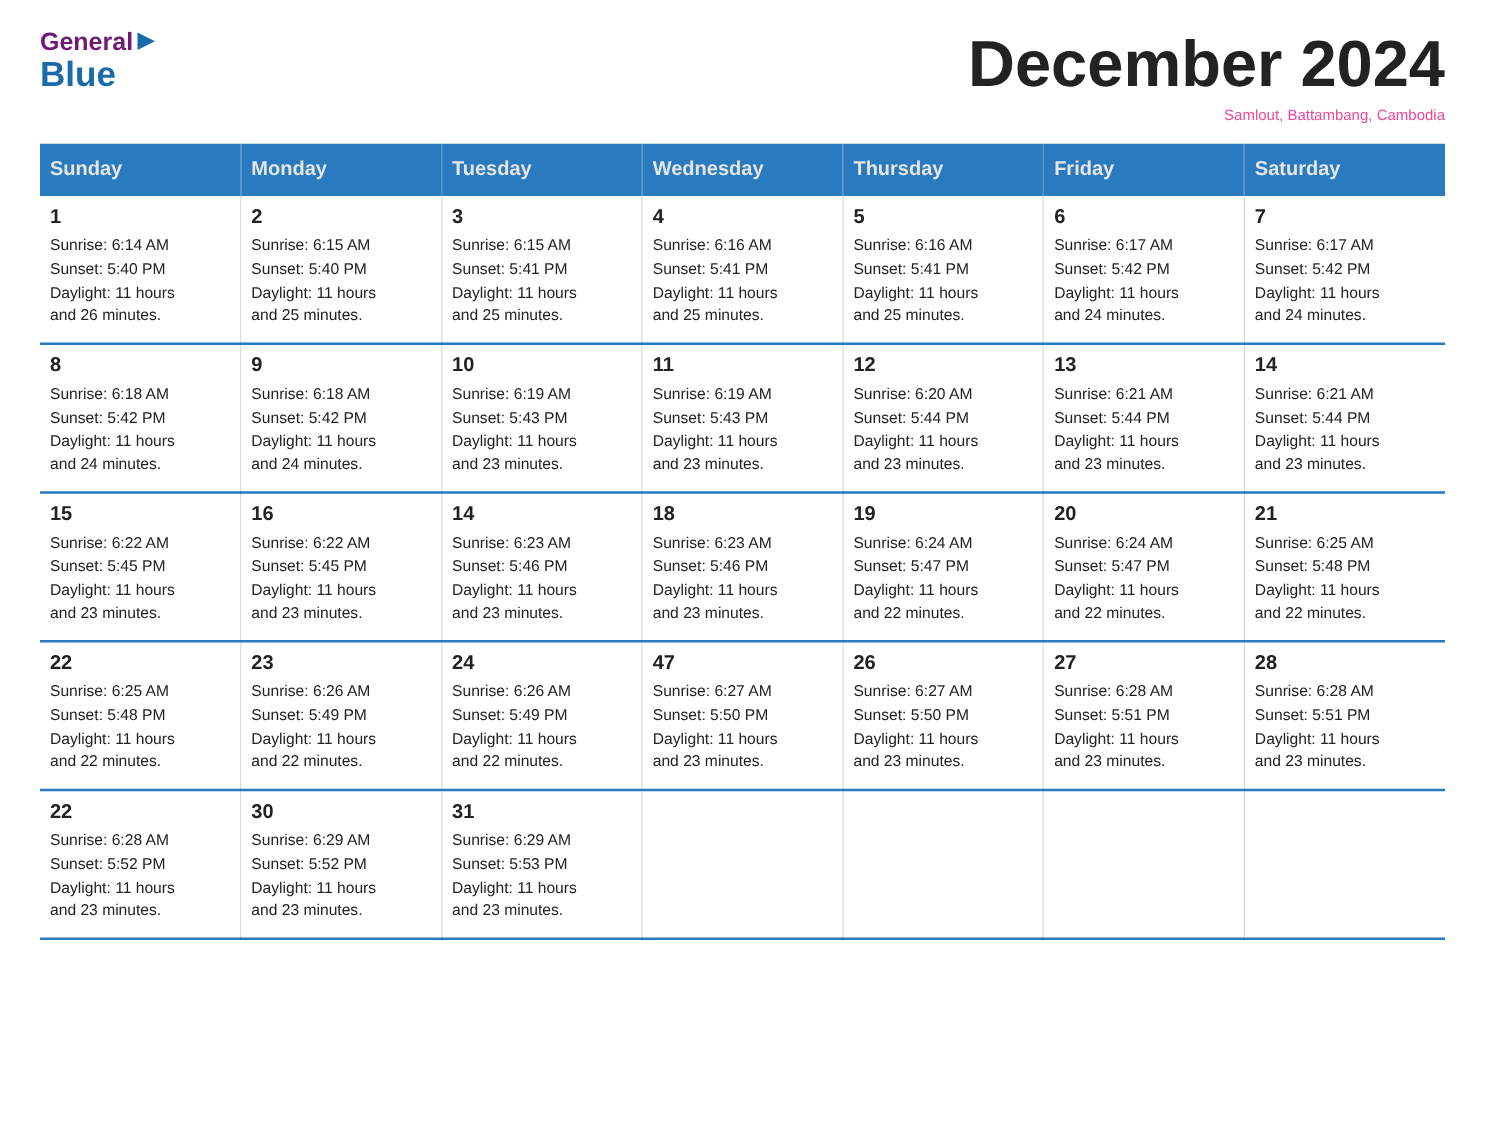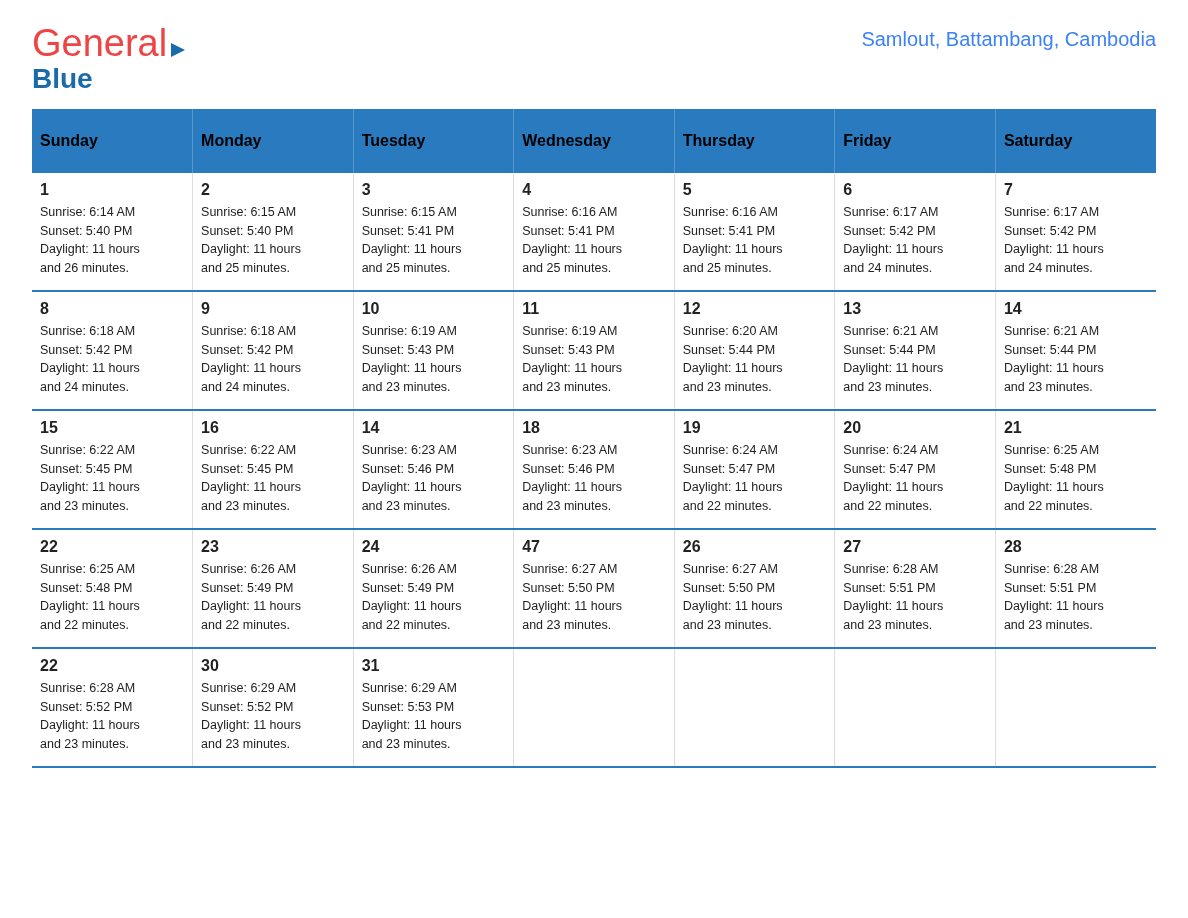--- a/index.html
+++ b/index.html
@@ -15,59 +15,59 @@
       justify-content: space-between;
       align-items: flex-start;
       margin-bottom: 16px;
     }
     .logo {
       display: flex;
       flex-direction: column;
       align-items: flex-start;
     }
     .logo-general {
-      font-size: 38px;
-      font-weight: normal;
-      color: #ef4444;
+      font-size: 20px;
+      font-weight: bold;
+      color: #701a75;
       line-height: 1;
     }
     .logo-blue {
       font-size: 28px;
       font-weight: bold;
       color: #1a6baa;
       line-height: 1;
     }
     .title-section {
       text-align: right;
     }
     .month-title {
       font-size: 52px;
       font-weight: bold;
       color: #222;
       line-height: 1.1;
     }
     .location {
-      font-size: 20px;
-      color: #3b82f6;
+      font-size: 12px;
+      color: #ec4899;
       margin-top: 4px;
       text-align: right;
     }
     table {
       width: 100%;
       border-collapse: collapse;
       table-layout: fixed;
     }
     thead tr {
       background-color: #2a7abf;
     }
     thead th {
-      color: #000000;
+      color: #e5e5e5;
       font-size: 16px;
       font-weight: 600;
-      padding: 23px 8px;
+      padding: 12px 8px;
       text-align: left;
       border-right: 1px solid #5599cc;
     }
     thead th:last-child {
       border-right: none;
     }
     tbody tr {
       border-bottom: 2px solid #2a7abf;
     }
     tbody td {
@@ -107,20 +107,21 @@
     <div class="logo-general">
       General<span style="display:inline-block;margin-left:2px;vertical-align:middle;">
         <svg width="18" height="18" viewBox="0 0 18 18">
           <polygon points="2,2 16,9 2,16" fill="#1a6baa"></polygon>
         </svg>
       </span>
     </div>
     <div class="logo-blue">Blue</div>
   </div>
   <div class="title-section">
+    <div class="month-title">December 2024</div>
     <div class="location">Samlout, Battambang, Cambodia</div>
   </div>
 </div>
 
 <table>
   <thead>
     <tr>
       <th>Sunday</th>
       <th>Monday</th>
       <th>Tuesday</th>

